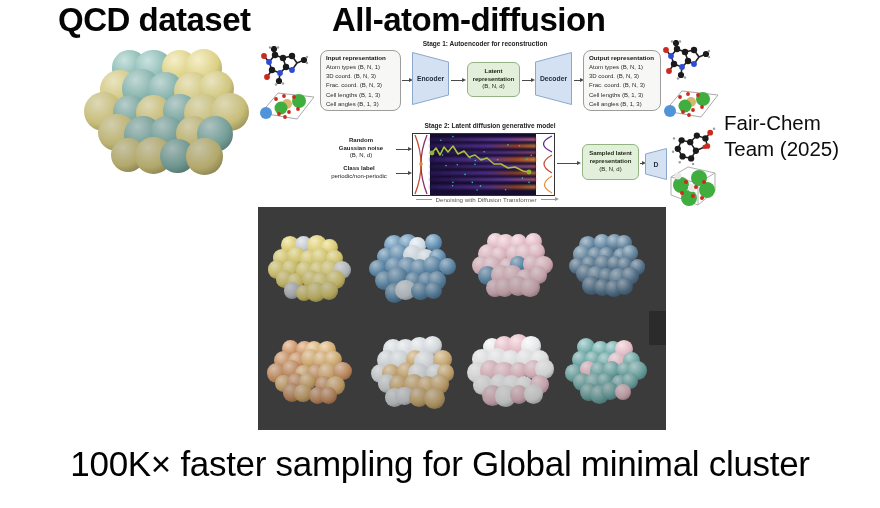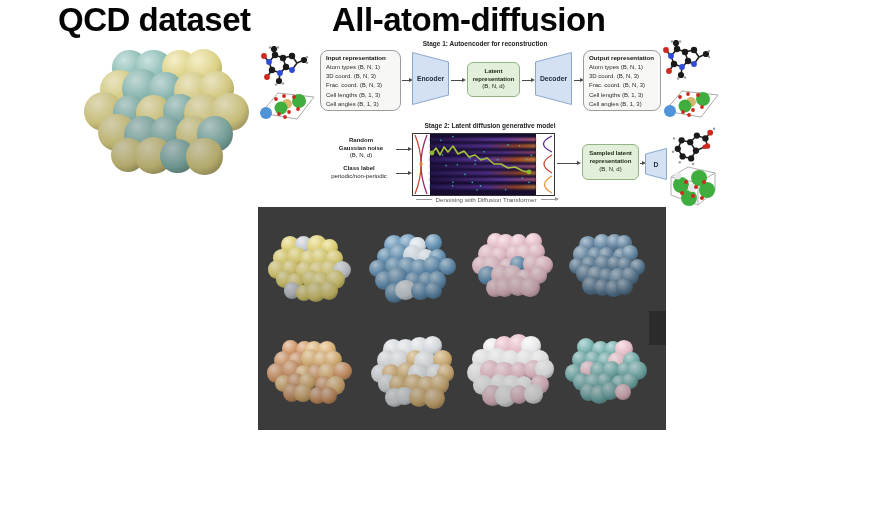--- a/index.html
+++ b/index.html
@@ -195,20 +195,21 @@
     <circle cx="12" cy="27" r="6" fill="#4f93d9"></circle>
     <circle cx="22" cy="13" r="1.9" fill="#cc2a1e"></circle>
       <circle cx="30" cy="10" r="1.9" fill="#cc2a1e"></circle>
     <circle cx="40" cy="11" r="1.9" fill="#cc2a1e"></circle>
       <circle cx="25" cy="28" r="1.9" fill="#cc2a1e"></circle>
     <circle cx="35" cy="26" r="1.9" fill="#cc2a1e"></circle>
       <circle cx="44" cy="23" r="1.9" fill="#cc2a1e"></circle>
     <circle cx="31" cy="31" r="1.9" fill="#cc2a1e"></circle>
   </svg>
 
+  <div id="citation">Fair-Chem Team (2025)</div>
 
   <div class="stage-title" style="left:400px;top:122px;width:180px;">Stage 2: Latent diffusion generative model</div>
 
   <div class="small-label" style="left:328px;top:137px;width:66px;">
     <div class="b">Random</div>
     <div class="b">Gaussian noise</div>
     <div>(B, N, d)</div>
   </div>
   <div class="harrow" style="left:396px;top:149px;width:14px;"></div>
 
@@ -547,14 +548,15 @@
         <span class="sphere" style="left: 23.6px; top: 32.2px; width: 16.3px; height: 16.3px; background: radial-gradient(circle at 35% 28%, rgb(181, 209, 208) 0%, rgb(106, 162, 160) 55%, rgb(66, 100, 99) 100%); z-index: 3; filter: brightness(0.91);"></span>
         <span class="sphere" style="left: 37.9px; top: 33.7px; width: 17.7px; height: 17.7px; background: radial-gradient(circle at 35% 28%, rgb(181, 209, 208) 0%, rgb(106, 162, 160) 55%, rgb(66, 100, 99) 100%); z-index: 3; filter: brightness(0.91);"></span>
         <span class="sphere" style="left: 48.5px; top: 31.8px; width: 16.3px; height: 16.3px; background: radial-gradient(circle at 35% 28%, rgb(181, 209, 208) 0%, rgb(106, 162, 160) 55%, rgb(66, 100, 99) 100%); z-index: 3; filter: brightness(0.91);"></span>
         <span class="sphere" style="left: 6.9px; top: 42px; width: 17.8px; height: 17.8px; background: radial-gradient(circle at 35% 28%, rgb(181, 209, 208) 0%, rgb(106, 162, 160) 55%, rgb(66, 100, 99) 100%); z-index: 4; filter: brightness(0.86);"></span>
         <span class="sphere" style="left: 16.7px; top: 44.4px; width: 18.9px; height: 18.9px; background: radial-gradient(circle at 35% 28%, rgb(181, 209, 208) 0%, rgb(106, 162, 160) 55%, rgb(66, 100, 99) 100%); z-index: 4; filter: brightness(0.86);"></span>
         <span class="sphere" style="left: 27.7px; top: 40.9px; width: 18.5px; height: 18.5px; background: radial-gradient(circle at 35% 28%, rgb(181, 209, 208) 0%, rgb(106, 162, 160) 55%, rgb(66, 100, 99) 100%); z-index: 4; filter: brightness(0.86);"></span>
         <span class="sphere" style="left: 41.7px; top: 42.5px; width: 16.4px; height: 16.4px; background: radial-gradient(circle at 35% 28%, rgb(234, 215, 220) 0%, rgb(213, 175, 185) 55%, rgb(132, 109, 115) 100%); z-index: 4; filter: brightness(0.86);"></span>
       </div>
   </div>
 
+  <div id="bottom-caption">100K× faster sampling for Global minimal cluster</div>
 
 </div>
 
 </body></html>

